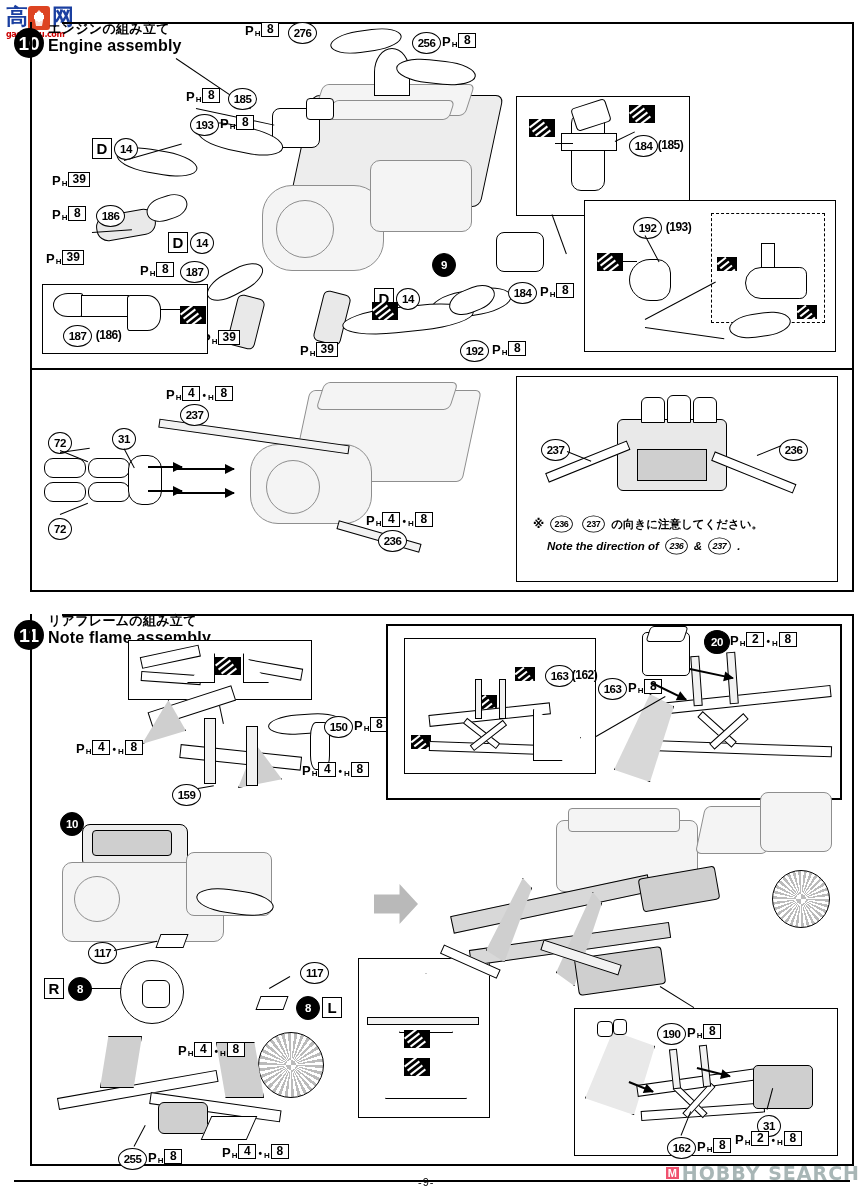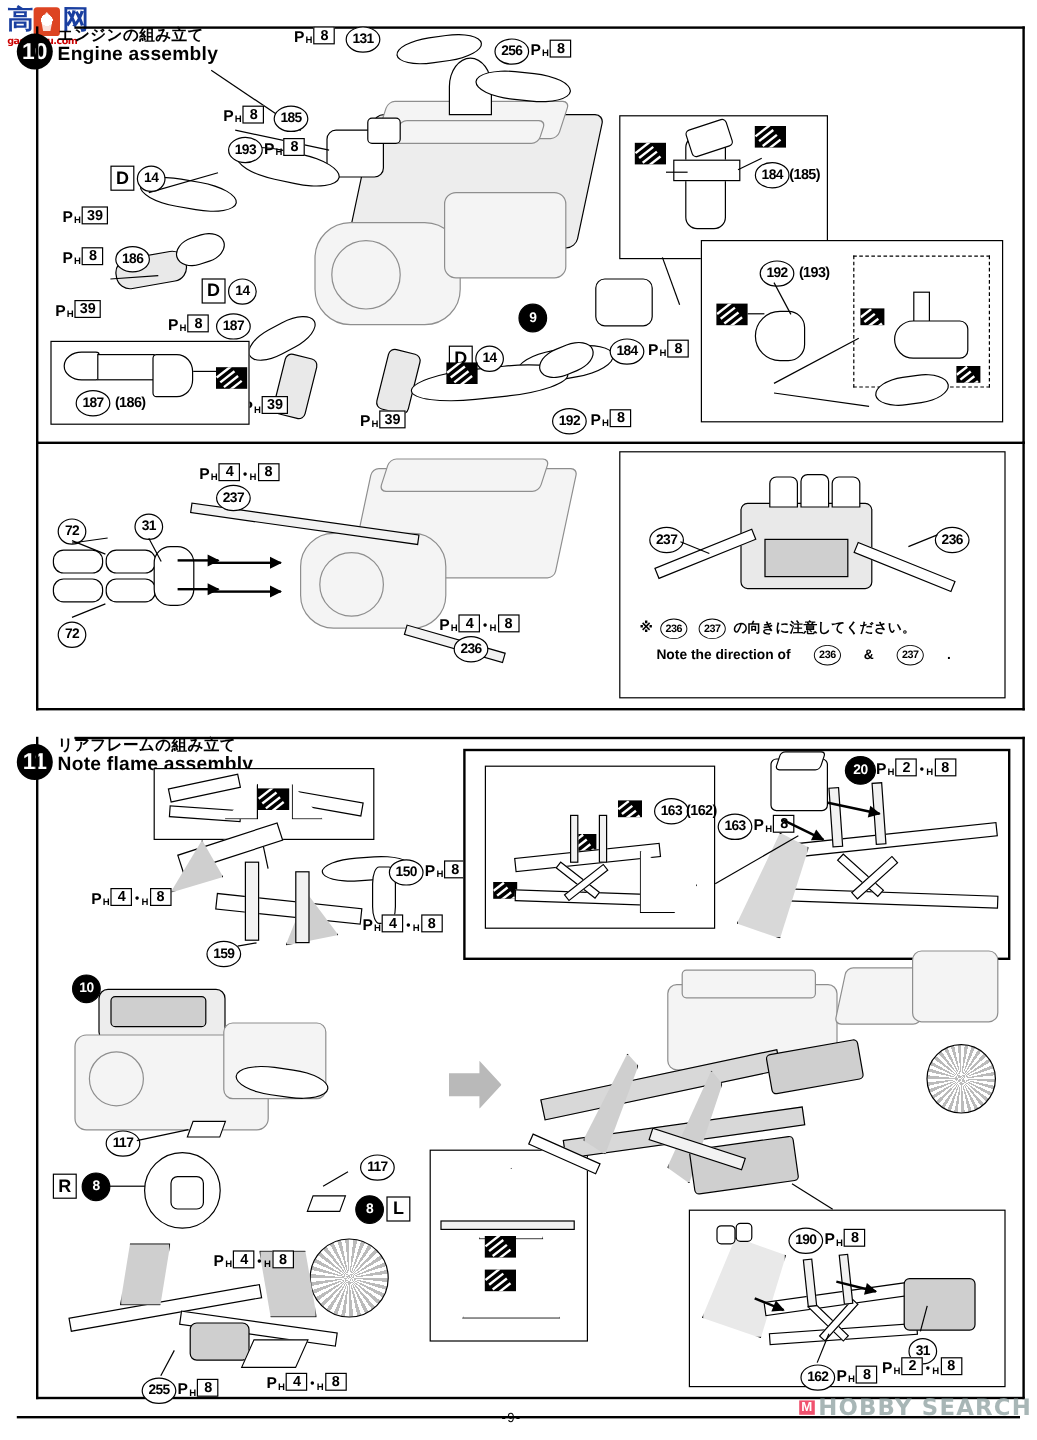--- a/index.html
+++ b/index.html
@@ -146,21 +146,21 @@
 <div class="leader" style="left:124px;top:160px;width:60px;transform:rotate(-16deg);"></div>
 <div class="leader" style="left:92px;top:232px;width:40px;transform:rotate(-4deg);"></div>
 <div class="leader" style="left:176px;top:58px;width:90px;transform:rotate(34deg);"></div>
 <div class="leader" style="left:196px;top:108px;width:80px;transform:rotate(12deg);"></div>
 
 <div class="ph" style="left:245px;top:22px;">
   <span class="p">P</span>
   <span class="h">H</span>
   <span class="box">8</span>
 </div>
-<div class="pnum w3" style="left:288px;top:22px;">131</div>
+<div class="pnum w3" style="left:288px;top:22px;">276</div>
 
 <div class="pnum w3" style="left:412px;top:32px;">256</div>
 <div class="ph" style="left:442px;top:33px;">
   <span class="p">P</span>
   <span class="h">H</span>
   <span class="box">8</span>
 </div>
 
 <div class="ph" style="left:186px;top:88px;">
   <span class="p">P</span>
@@ -368,21 +368,21 @@
   <div class="leader" style="left:50px;top:74px;width:26px;transform:rotate(22deg);"></div>
   <div class="leader" style="left:240px;top:78px;width:26px;transform:rotate(-22deg);"></div>
 
   <div class="note" style="left:16px;top:136px;width:290px;">
     <div style="display:flex;align-items:center;gap:3px;">
       <span>※</span>
       <span class="pnum w3" style="position:relative;left:auto;top:auto;transform:scale(.78);">236</span>
       <span class="pnum w3" style="position:relative;left:auto;top:auto;transform:scale(.78);">237</span>
       <span>の向きに注意してください。</span>
     </div>
-    <div style="display:flex;align-items:center;gap:16px;padding-left:14px;">
+    <div style="display:flex;align-items:center;gap:3px;padding-left:14px;font-style:italic;">
       <span>Note the direction of</span>
       <span class="pnum w3" style="position:relative;left:auto;top:auto;transform:scale(.78);">236</span>
       <span>&amp;</span>
       <span class="pnum w3" style="position:relative;left:auto;top:auto;transform:scale(.78);">237</span>
       <span>.</span>
     </div>
   </div>
 </div>
 
 <div class="step-head" style="left:48px;top:614px;">

